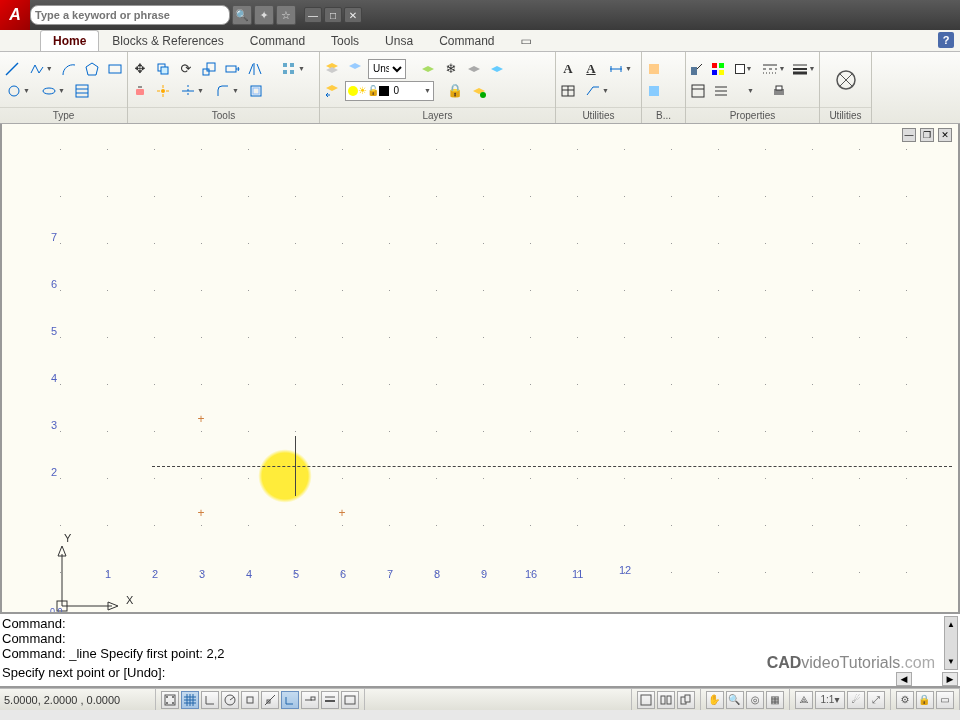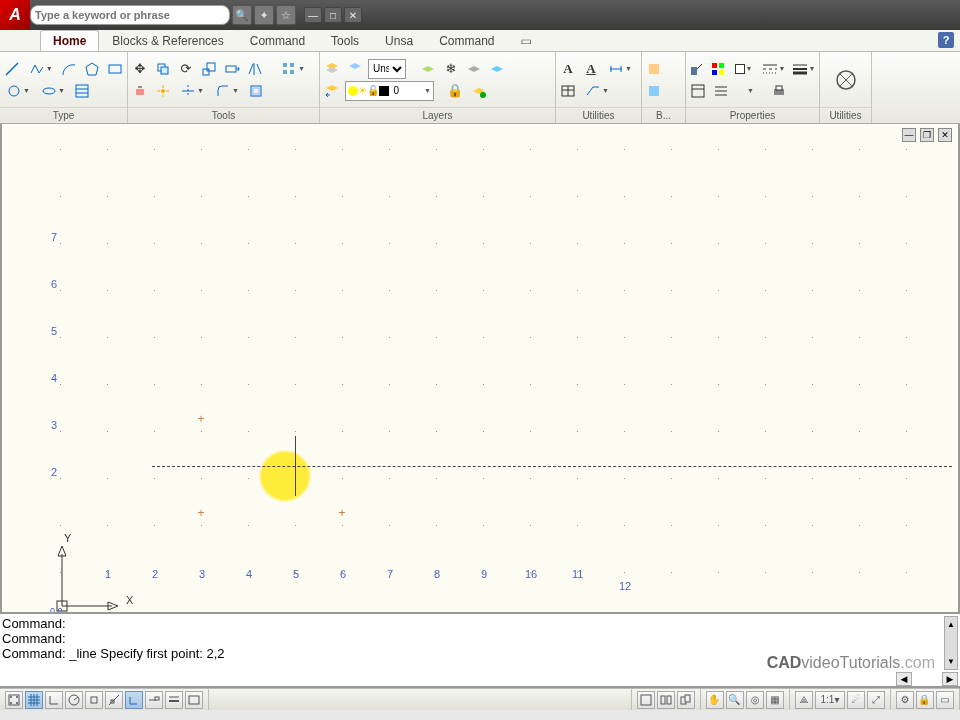--- a/index.html
+++ b/index.html
@@ -448,21 +448,21 @@
   <div class="ax" style="top:444px; left:150px">2</div>
   <div class="ax" style="top:444px; left:197px">3</div>
   <div class="ax" style="top:444px; left:244px">4</div>
   <div class="ax" style="top:444px; left:291px">5</div>
   <div class="ax" style="top:444px; left:338px">6</div>
   <div class="ax" style="top:444px; left:385px">7</div>
   <div class="ax" style="top:444px; left:432px">8</div>
   <div class="ax" style="top:444px; left:479px">9</div>
   <div class="ax" style="top:444px; left:523px">16</div>
   <div class="ax" style="top:444px; left:570px">11</div>
-  <div class="ax" style="top:456px; left:617px">12</div>
+  <div class="ax" style="top:440px; left:617px">12</div>
 
   <div class="dots" id="grid-dots">
       <div class="dot" style="left: 58px; top: 448px;"></div>
       <div class="dot" style="left: 105px; top: 448px;"></div>
       <div class="dot" style="left: 152px; top: 448px;"></div>
       <div class="dot" style="left: 199px; top: 448px;"></div>
       <div class="dot" style="left: 246px; top: 448px;"></div>
       <div class="dot" style="left: 293px; top: 448px;"></div>
       <div class="dot" style="left: 340px; top: 448px;"></div>
       <div class="dot" style="left: 387px; top: 448px;"></div>
@@ -670,32 +670,34 @@
     <div class="ucs-label" style="left:72px; top:60px">X</div>
     <div class="ucs-label" style="left:-4px; top:72px; font-size:9px; color:#5060c0">0,0</div>
   </div>
 </div>
 
 <div class="cmd-area">
   <div>Command:</div>
   <div>Command:</div>
   <div>Command: _line Specify first point: 2,2</div>
   <div style="height:4px"></div>
+  <div>Specify next point or [Undo]:</div>
   <div class="watermark"><b>CAD</b><span>videoTutorials</span><span style="color:#aaa">.com</span></div>
   <div class="cmd-scroll">
     <div style="font-size:8px;text-align:center">▲</div>
     <div style="font-size:8px;text-align:center">▼</div>
   </div>
   <div class="cmd-harrows">
     <div class="hbtn">◀</div>
     <div class="hbtn">▶</div>
   </div>
 </div>
 
 <div class="statusbar">
+  <div class="coords">5.0000, 2.0000 , 0.0000</div>
   <div class="sb-group">
     <div class="sb-btn">
         <svg viewBox="0 0 12 12">
           <rect x="1" y="1" width="10" height="10" stroke="#555" fill="none"></rect>
           <circle cx="3" cy="3" r="1" fill="#555"></circle>
           <circle cx="9" cy="3" r="1" fill="#555"></circle>
           <circle cx="3" cy="9" r="1" fill="#555"></circle>
           <circle cx="9" cy="9" r="1" fill="#555"></circle>
         </svg>
       </div>

